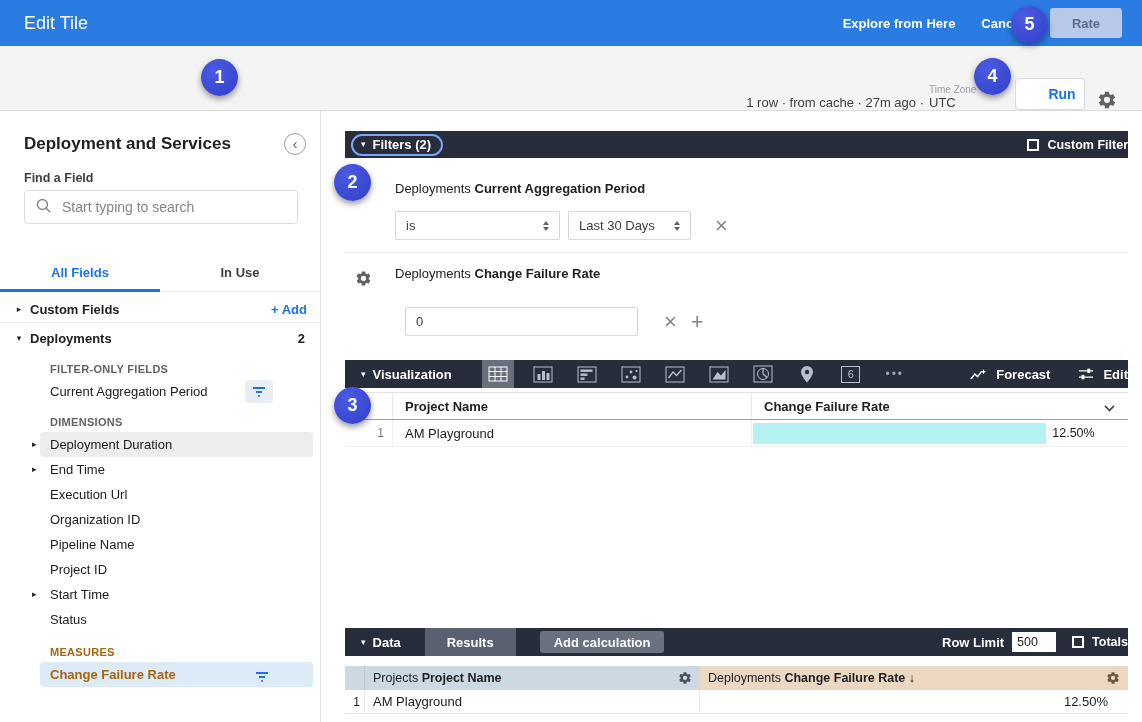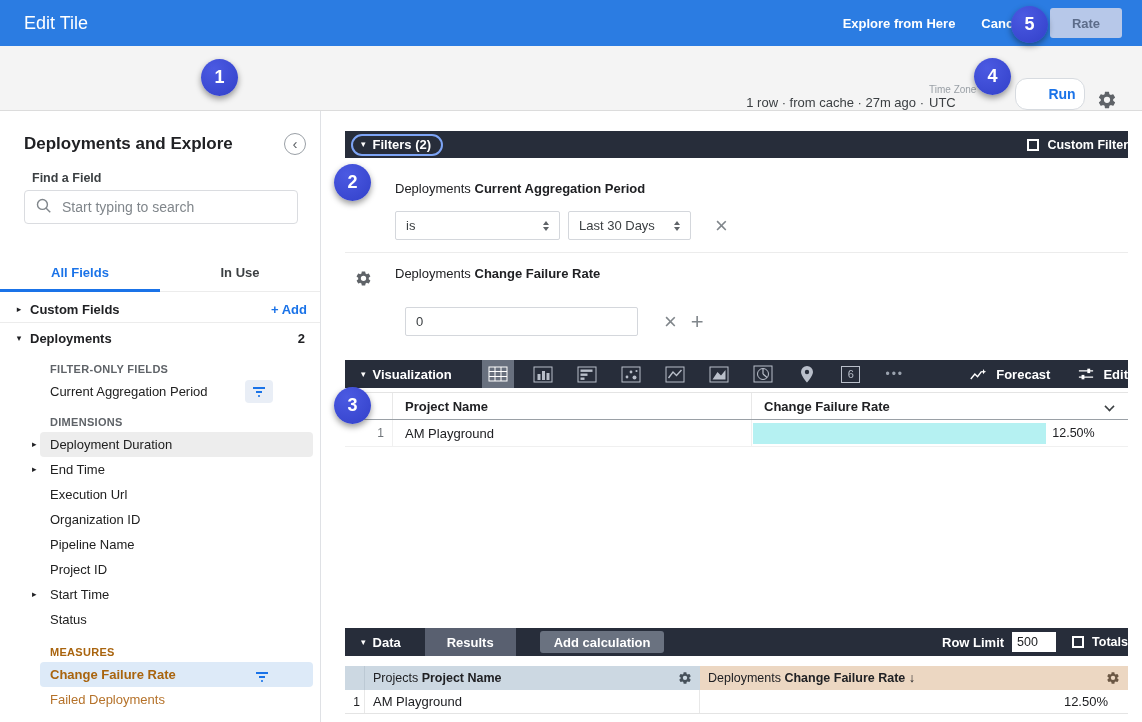--- a/index.html
+++ b/index.html
@@ -20,32 +20,32 @@
   .querybar { position:absolute; left:0; top:46px; width:1142px; height:65px; background:#f4f4f4;
               border-bottom:1px solid #dcdcdc; }
   .tile-title { position:absolute; left:24px; top:64px; font-size:20px; color:#3c4043;
                 border-bottom:1px dashed #4e86ec; padding-bottom:5px; white-space:nowrap; }
   .qb-right { position:absolute; right:25px; top:0; height:64px; display:flex; align-items:flex-end; }
   .qb-status { font-size:13px; color:#3c4043; white-space:nowrap; }
   .tz { display:flex; flex-direction:column; margin-left:5px; width:58px; }
   .tz-cap { font-size:10px; color:#9aa0a6; white-space:nowrap; line-height:11px; }
   .tz-val { font-size:13px; color:#3c4043; line-height:15px; }
   .run-btn { width:70px; height:32px; margin-left:28px; background:#fff; border:1px solid #d7dbe0;
-             border-radius:12px; color:#1a73e8; font-size:14px; font-weight:bold;
+             border-radius:4px; color:#1a73e8; font-size:14px; font-weight:bold;
              display:flex; align-items:center; justify-content:center;padding-left:24px; }
   .qb-gear { margin-left:12px; display:flex; align-items:center; }
 
   
   .sidebar { position:absolute; left:0; top:111px; width:321px; height:611px; background:#fff;
              border-right:1px solid #dfe1e5; overflow:hidden; }
   .sb-head { position:absolute; left:24px; top:22px; right:14px; display:flex; align-items:center; justify-content:space-between; }
   .sb-title { font-size:17px; font-weight:bold; color:#202124; }
   .collapse-btn { width:22px; height:22px; border:1px solid #9aa0a6; border-radius:50%;
                   color:#5f6368; font-size:15px; line-height:19px; text-align:center; }
-  .find-label { position:absolute; left:24px; top:60px; font-size:12.5px; font-weight:bold; color:#3c4043;margin-left:8px; }
+  .find-label { position:absolute; left:24px; top:60px; font-size:12.5px; font-weight:bold; color:#3c4043; }
   .search-box { position:absolute; left:24px; top:79px; width:274px; height:34px; border:1px solid #dadce0;
                 border-radius:4px; display:flex; align-items:center; padding:0 10px; background:#fff; }
   .search-box input { border:none; outline:none; font-size:14px; color:#3c4043; width:210px; margin-left:10px;
                       font-family:"Liberation Sans","DejaVu Sans",sans-serif; background:transparent; }
   .search-box input::placeholder { color:#80868b; }
   .sb-tabs { position:absolute; left:0; top:140px; width:321px; height:41px; display:flex; border-bottom:1px solid #ececec; }
   .sb-tab { width:160px; text-align:center; font-size:13px; font-weight:bold; color:#3c4043;
             padding-top:14px; position:relative; }
   .sb-tab.active { color:#1a73e8; }
   .sb-tab.active::after { content:""; position:absolute; left:0; right:0; bottom:-1px; height:3px; background:#1a73e8; }
@@ -198,21 +198,21 @@
       <span class="qb-gear">
         <svg width="20" height="20" viewBox="0 0 24 24" fill="#5f6368">
             <path d="M19.4 13c.04-.32.06-.66.06-1s-.02-.68-.06-1l2.1-1.65c.2-.15.25-.42.13-.64l-2-3.46c-.12-.22-.38-.3-.6-.22l-2.5 1c-.52-.4-1.08-.73-1.7-.98l-.37-2.65A.49.49 0 0 0 14 2h-4c-.25 0-.45.18-.49.42l-.37 2.65c-.62.25-1.18.58-1.7.98l-2.5-1c-.22-.08-.48 0-.6.22l-2 3.46c-.12.22-.07.49.13.64L4.57 11c-.04.32-.07.66-.07 1s.03.68.07 1l-2.1 1.65c-.2.15-.25.42-.13.64l2 3.46c.12.22.38.3.6.22l2.5-1c.52.4 1.08.73 1.7.98l.37 2.65c.04.24.24.42.49.42h4c.25 0 .45-.18.49-.42l.37-2.65c.62-.25 1.18-.58 1.7-.98l2.5 1c.22.08.48 0 .6-.22l2-3.46c.12-.22.07-.49-.13-.64L19.4 13zM12 15.5A3.5 3.5 0 1 1 12 8a3.5 3.5 0 0 1 0 7.5z"></path>
           </svg>
       </span>
     </div>
   </div>
 
   <div class="sidebar">
     <div class="sb-head">
-      <span class="sb-title">Deployments and Explore</span>
+      <span class="sb-title">Deployment and Services</span>
       <span class="collapse-btn">‹</span>
     </div>
     <div class="find-label">Find a Field</div>
     <div class="search-box">
       <span>
         <svg width="17" height="17" viewBox="0 0 24 24" fill="none" stroke="#80868b" stroke-width="2">
             <circle cx="10.5" cy="10.5" r="7"></circle>
             <path d="M15.8 15.8L21.5 21.5"></path>
           </svg>
       </span>
@@ -276,23 +276,20 @@
 
       <div class="sec-label measures mt10">MEASURES</div>
       <div class="item z">
         <span class="hl blue"></span>
         <span class="txt measure-sel">Change Failure Rate</span>
         <span class="funnel-plain">
           <svg width="14" height="12" viewBox="0 0 14 12" stroke="#1a73e8" stroke-width="1.8" fill="none">
               <path d="M1 2h12M4 6h6M6.2 10h1.6"></path>
             </svg>
         </span>
-      </div>
-      <div class="item">
-        <span class="txt measure">Failed Deployments</span>
       </div>
     </div>
   </div>
 
   <div class="main">
 
     <div class="panel darkbar filters-bar">
       <div class="filters-chip">
         <span class="db-caret">▾</span>
         <span class="db-label">Filters (2)</span>

